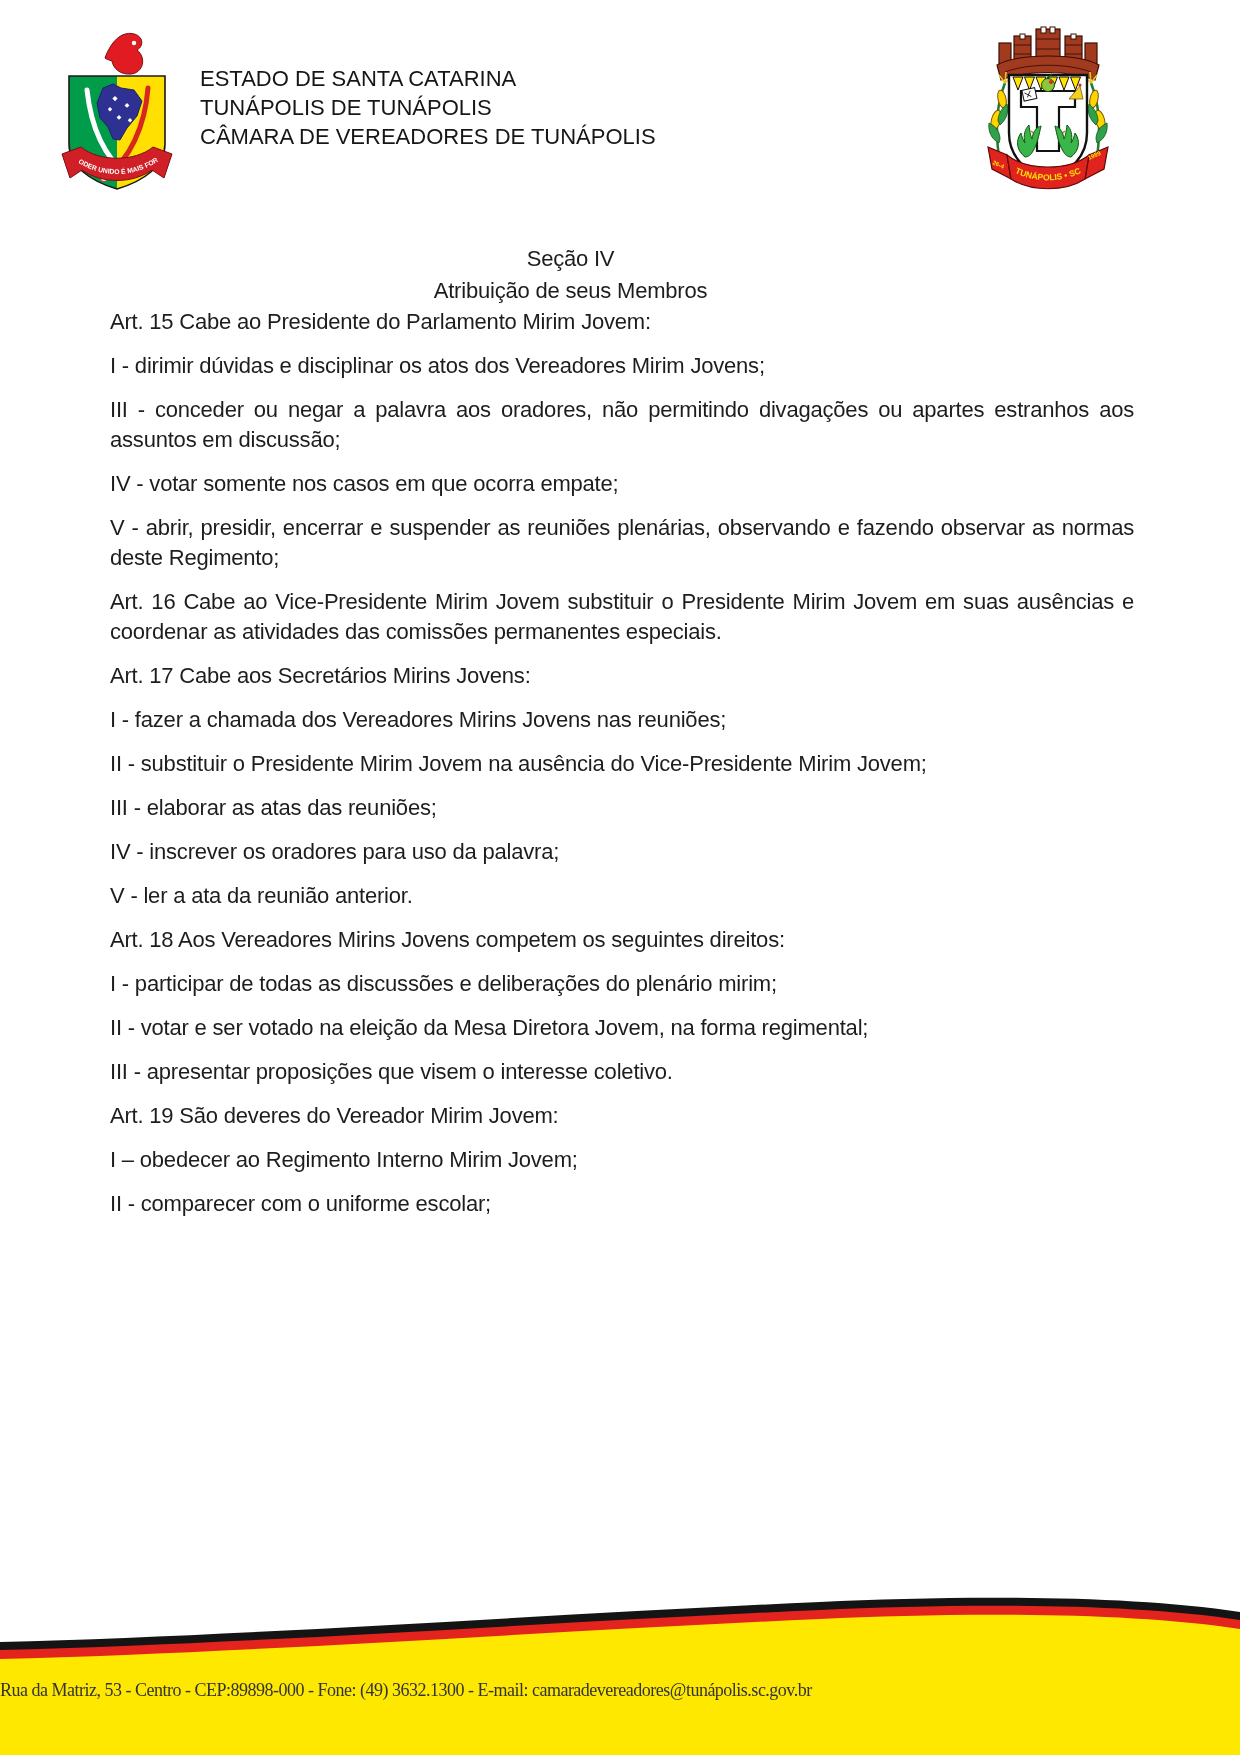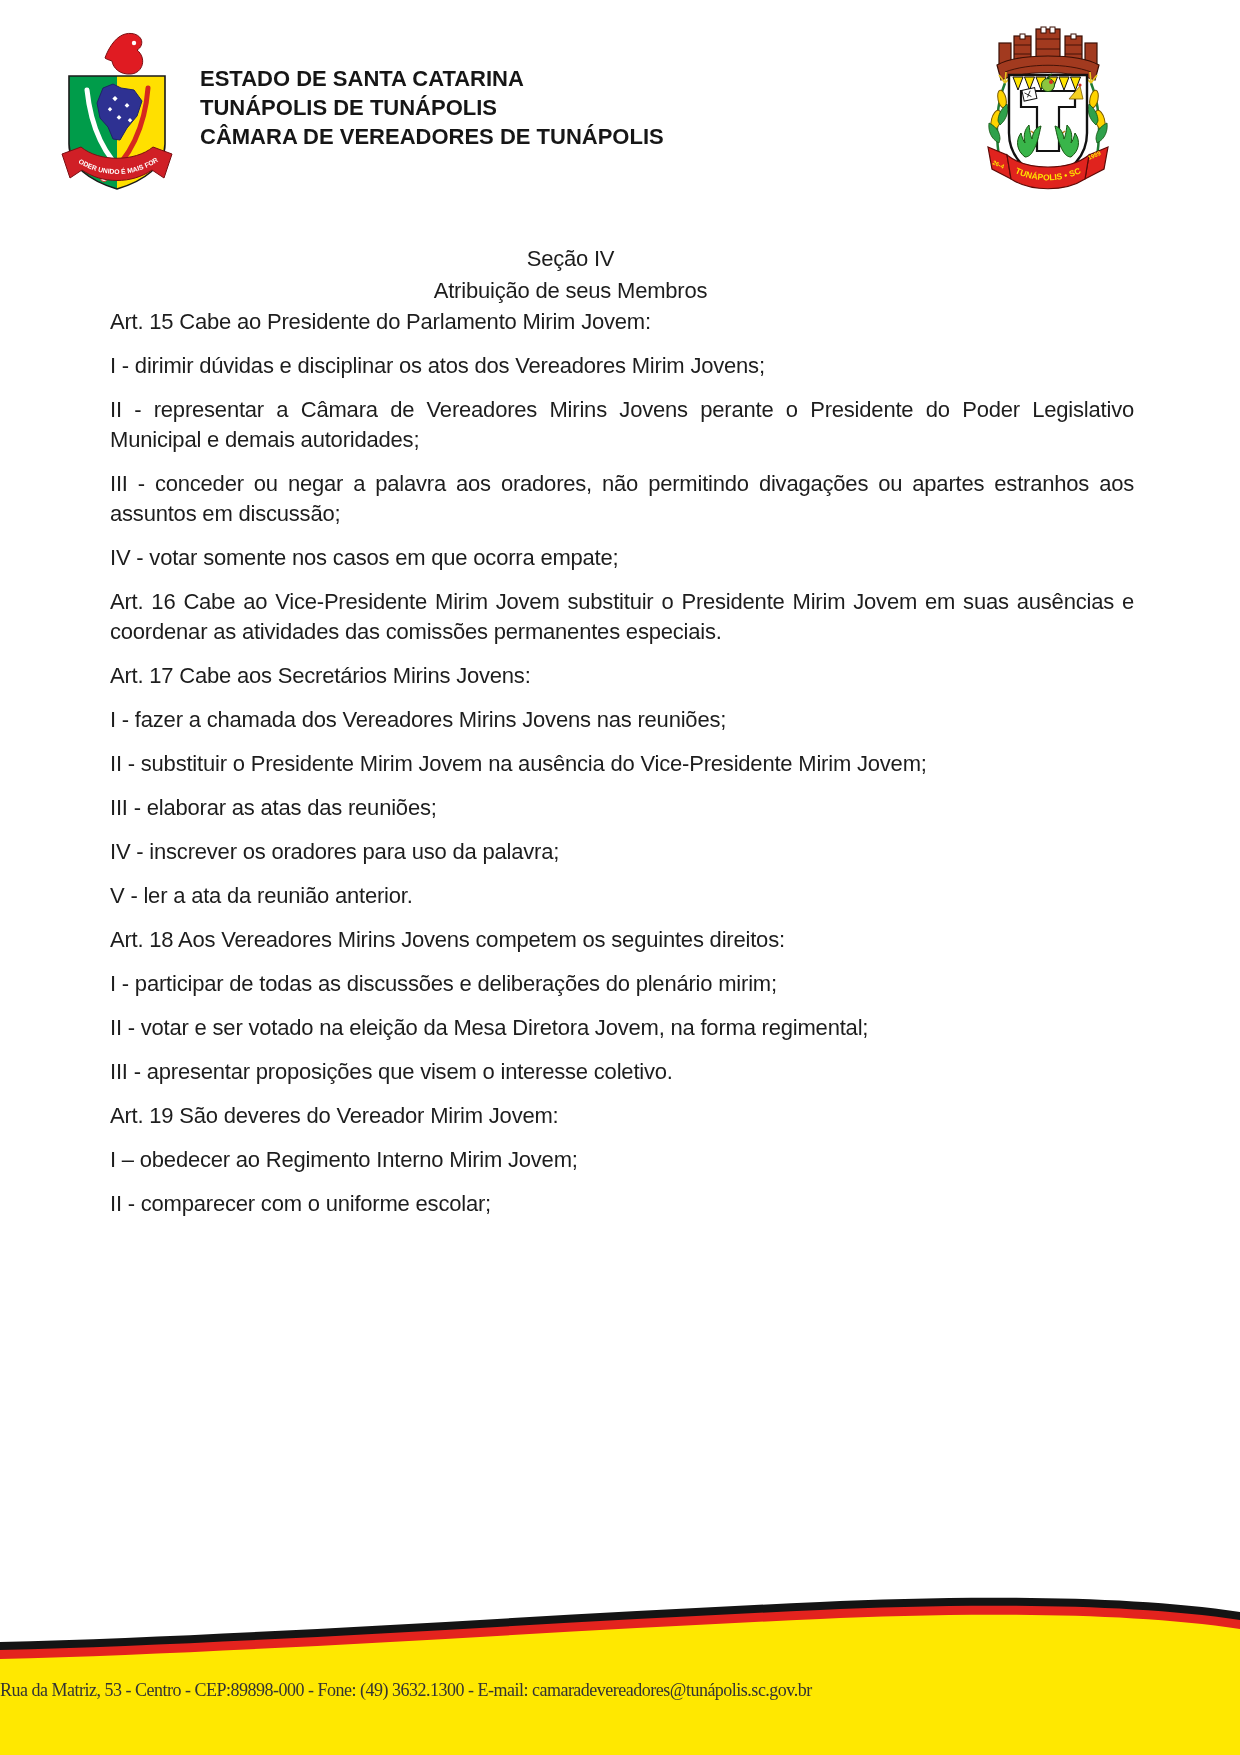--- a/index.html
+++ b/index.html
@@ -5,21 +5,21 @@
   html,body{margin:0;padding:0;background:#e8e8e8;}
   .page{
     position:relative;width:1240px;height:1755px;margin:0 auto;
     background:#ffffff;overflow:hidden;
     font-family:"Liberation Sans","DejaVu Sans",sans-serif;color:#1d1d1d;
   }
   
   .letterhead{position:absolute;top:0;left:0;width:100%;height:200px;}
   .crest-left{position:absolute;left:57px;top:28px;width:120px;height:172px;}
   .crest-right{position:absolute;left:985px;top:25px;width:126px;height:168px;}
-  .org-block{position:absolute;left:200px;top:64px;font-size:22px;line-height:29px;color:#161616;font-weight:bold;}
+  .org-block{position:absolute;left:200px;top:64px;font-size:22px;line-height:29px;color:#161616;}
   
   .doc-body{position:absolute;top:200px;left:0;right:0;padding:43px 106px 0 110px;}
   .doc-body p{margin:0 0 14px;font-size:22px;line-height:30px;letter-spacing:-0.2px;text-align:justify;}
   .center-head{width:921px;text-align:center;font-size:22px;line-height:32px;letter-spacing:-0.2px;}
   .sec-head{}
   .title-head{margin-top:52px;margin-bottom:44px;}
   
   .footer-wave{position:absolute;left:0;bottom:0;width:1240px;height:165px;display:block;}
   .footer-text{
     position:absolute;left:0;bottom:54px;width:100%;text-align:left;
@@ -156,23 +156,23 @@
 
   <div class="doc-body">
 
     <div class="center-head sec-head">
       <div>Seção IV</div>
       <div>Atribuição de seus Membros</div>
     </div>
 
     <p>Art. 15 Cabe ao Presidente do Parlamento Mirim Jovem:</p>
     <p>I - dirimir dúvidas e disciplinar os atos dos Vereadores Mirim Jovens;</p>
-    <p>II - representar a Câmara de Vereadores Mirins Jovens perante o Presidente do Poder Legislativo Municipal e demais autoridades;</p>
     <p>III - conceder ou negar a palavra aos oradores, não permitindo divagações ou apartes estranhos aos assuntos em discussão;</p>
     <p>IV - votar somente nos casos em que ocorra empate;</p>
+    <p>V - abrir, presidir, encerrar e suspender as reuniões plenárias, observando e fazendo observar as normas deste Regimento;</p>
     <p>Art. 16 Cabe ao Vice-Presidente Mirim Jovem substituir o Presidente Mirim Jovem em suas ausências e coordenar as atividades das comissões permanentes especiais.</p>
     <p>Art. 17 Cabe aos Secretários Mirins Jovens:</p>
     <p>I - fazer a chamada dos Vereadores Mirins Jovens nas reuniões;</p>
     <p>II - substituir o Presidente Mirim Jovem na ausência do Vice-Presidente Mirim Jovem;</p>
     <p>III - elaborar as atas das reuniões;</p>
     <p>IV - inscrever os oradores para uso da palavra;</p>
     <p>V - ler a ata da reunião anterior.</p>
 
 
     <p>Art. 18 Aos Vereadores Mirins Jovens competem os seguintes direitos:</p>

